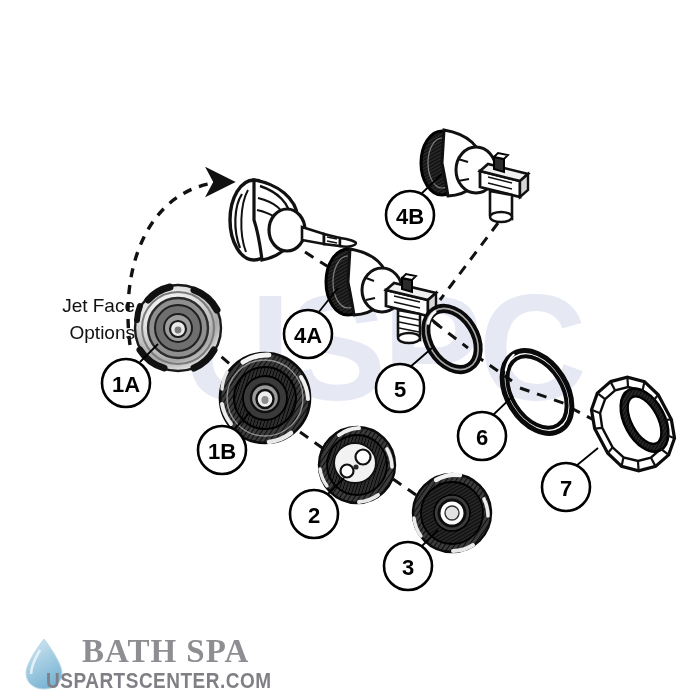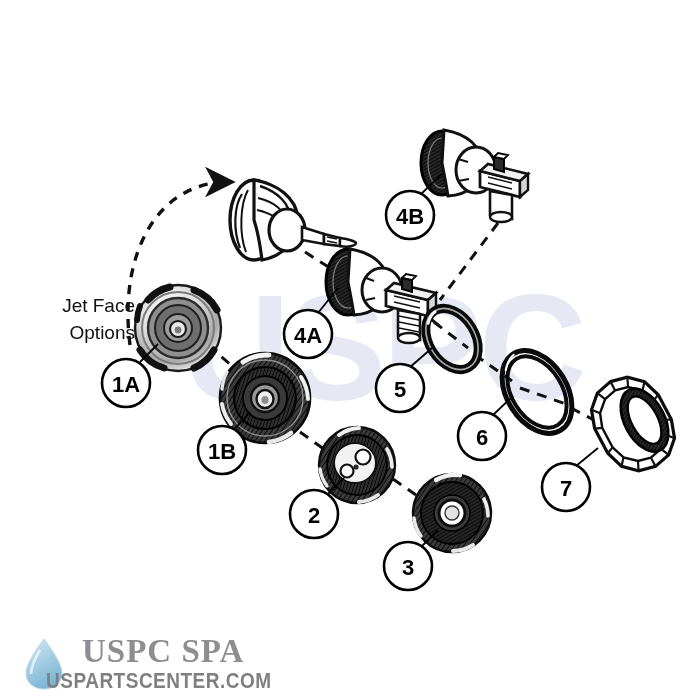--- a/index.html
+++ b/index.html
@@ -356,17 +356,17 @@
       <path d="M24,3 C24,3 6,26 6,37 C6,47 14,53 24,53 C34,53 42,47 42,37 C42,26 24,3 24,3 Z" fill="url(#dropGrad2)" stroke="#b9d8e8" stroke-width="1"></path>
       <defs>
         <linearGradient id="dropGrad2" x1="0" y1="0" x2="0.45" y2="1">
           <stop offset="0%" stop-color="#d9ecf6"></stop>
           <stop offset="50%" stop-color="#a8cfe4"></stop>
           <stop offset="100%" stop-color="#7cb6d4"></stop>
         </linearGradient>
       </defs>
       <path d="M20,14 C14,24 11,32 11,38" fill="none" stroke="#eaf5fb" stroke-width="2.6" opacity="0.85"></path>
     </svg>
-    <div class="brand">USPC SPA</div>
+    <div class="brand">BATH SPA</div>
     <div class="site">USPARTSCENTER.COM</div>
   </div>
 
 </div>
 
 </body></html>

